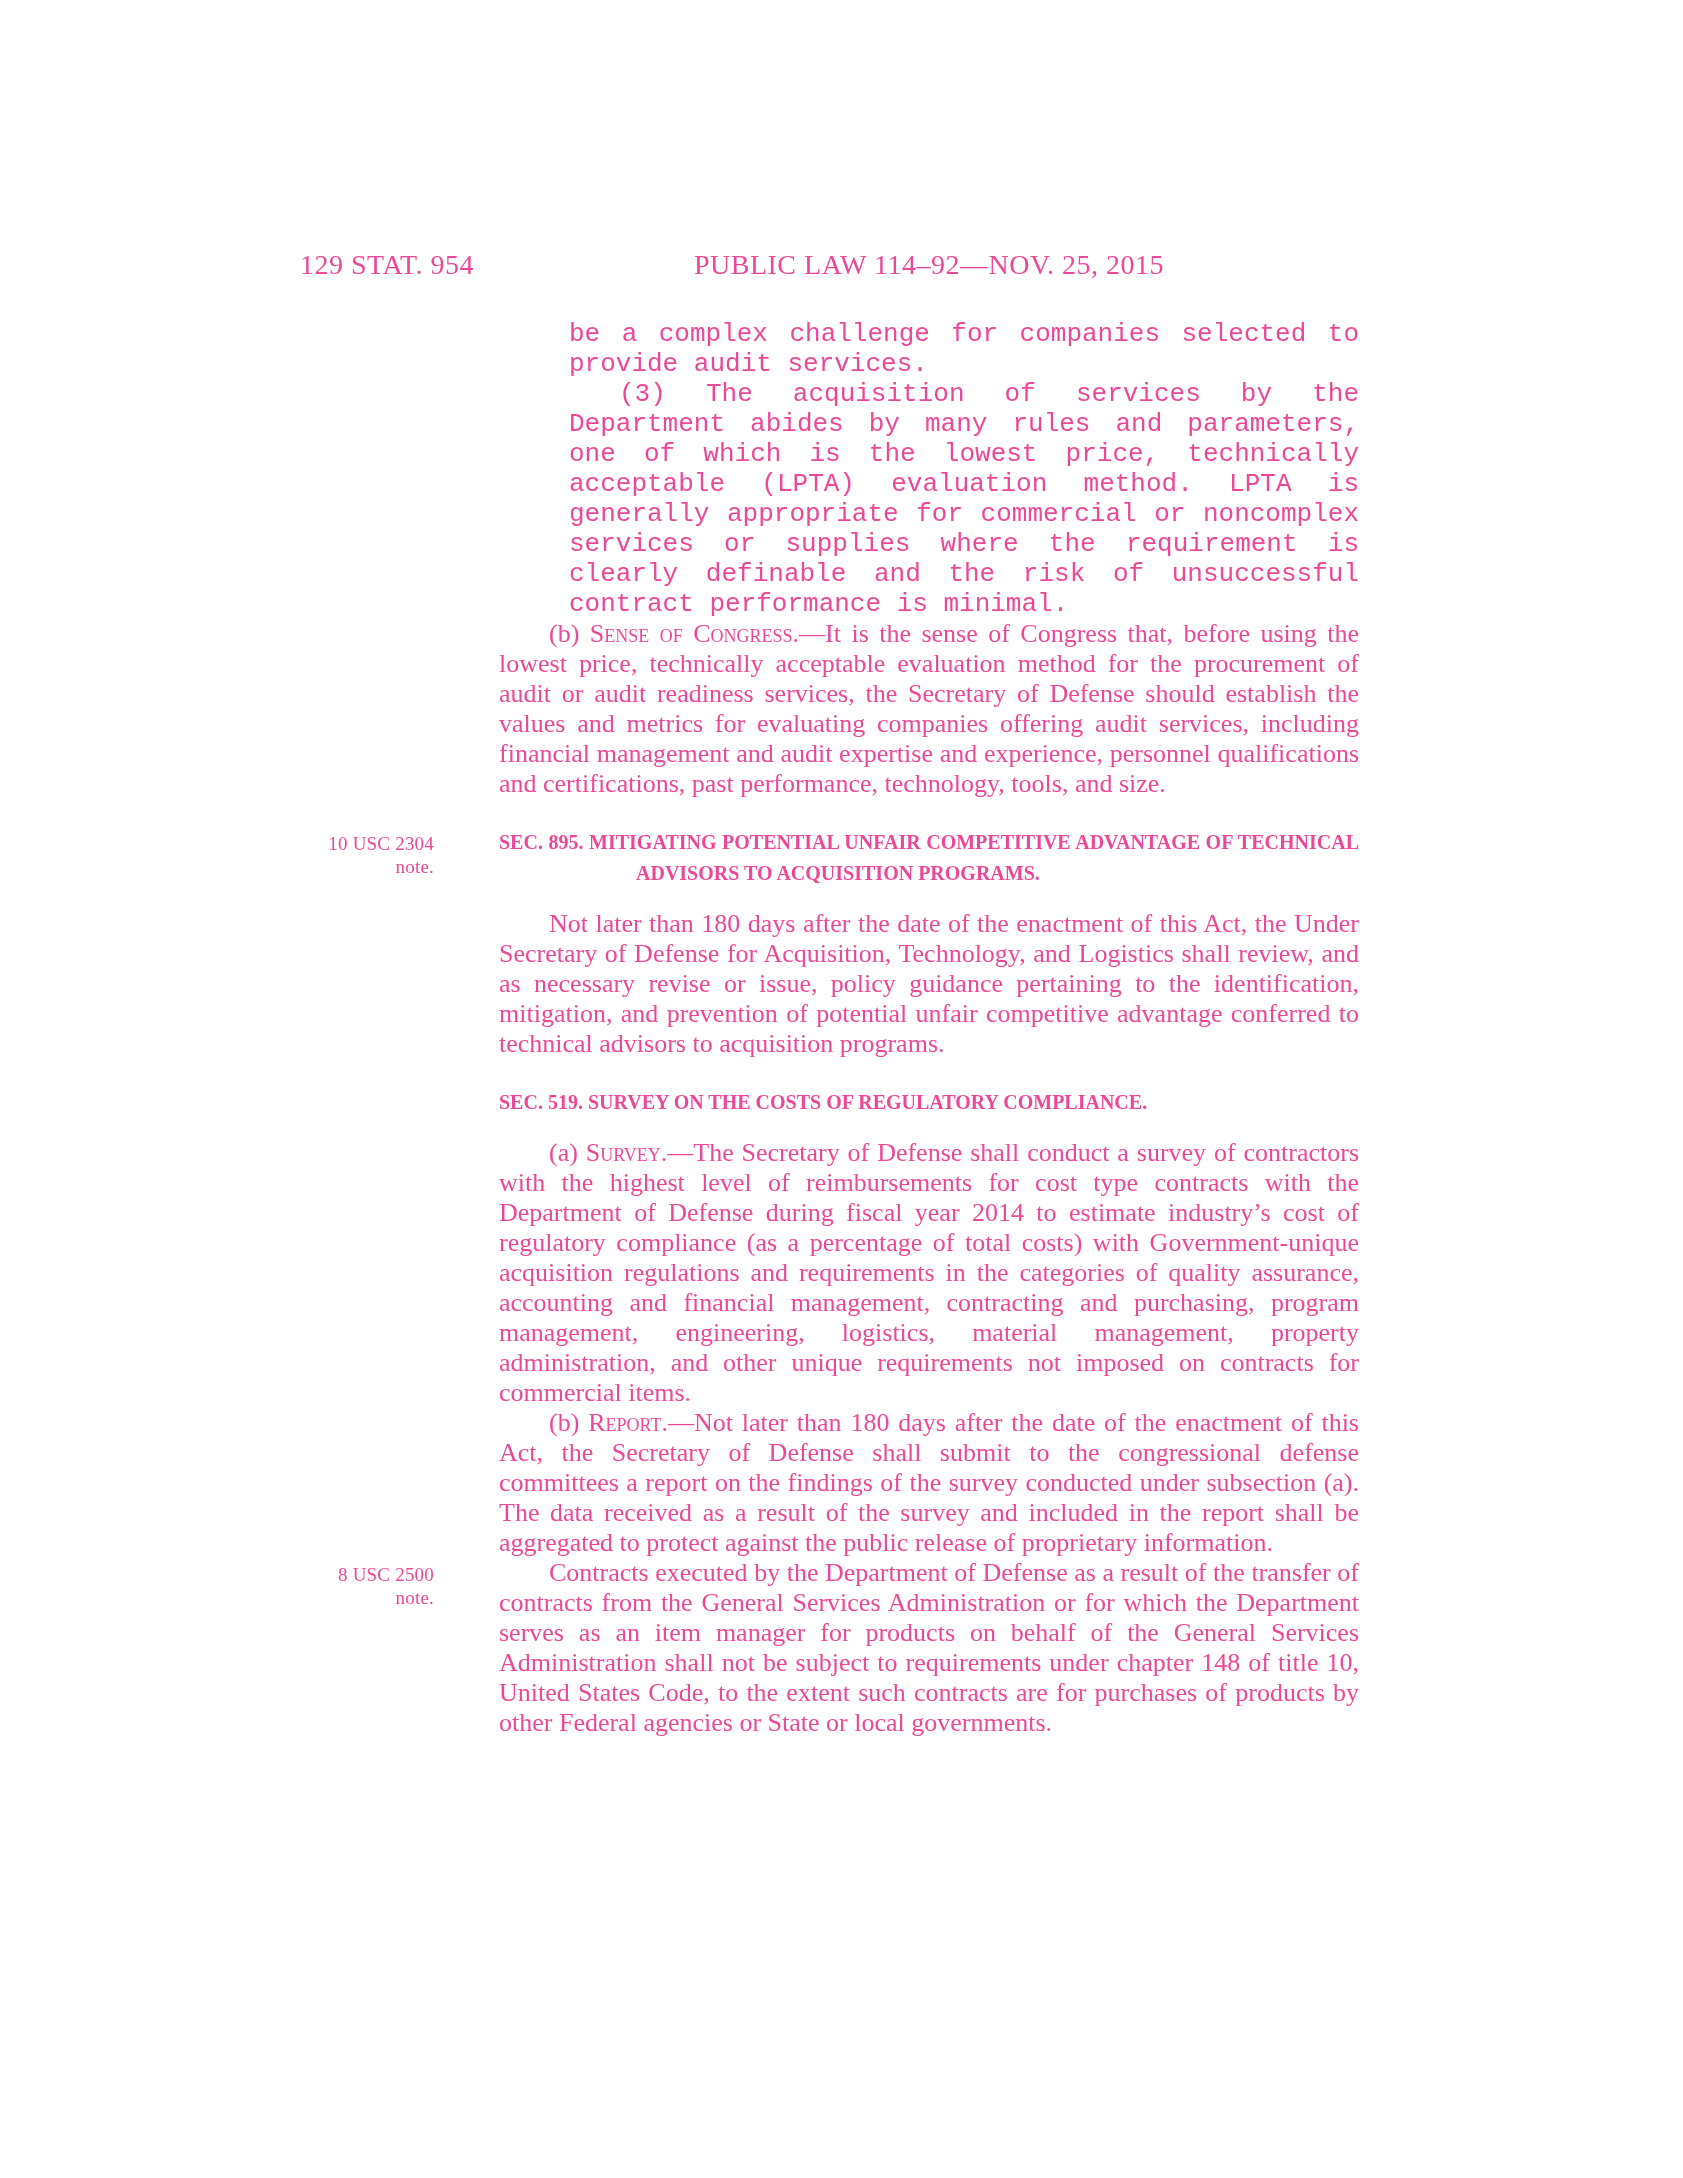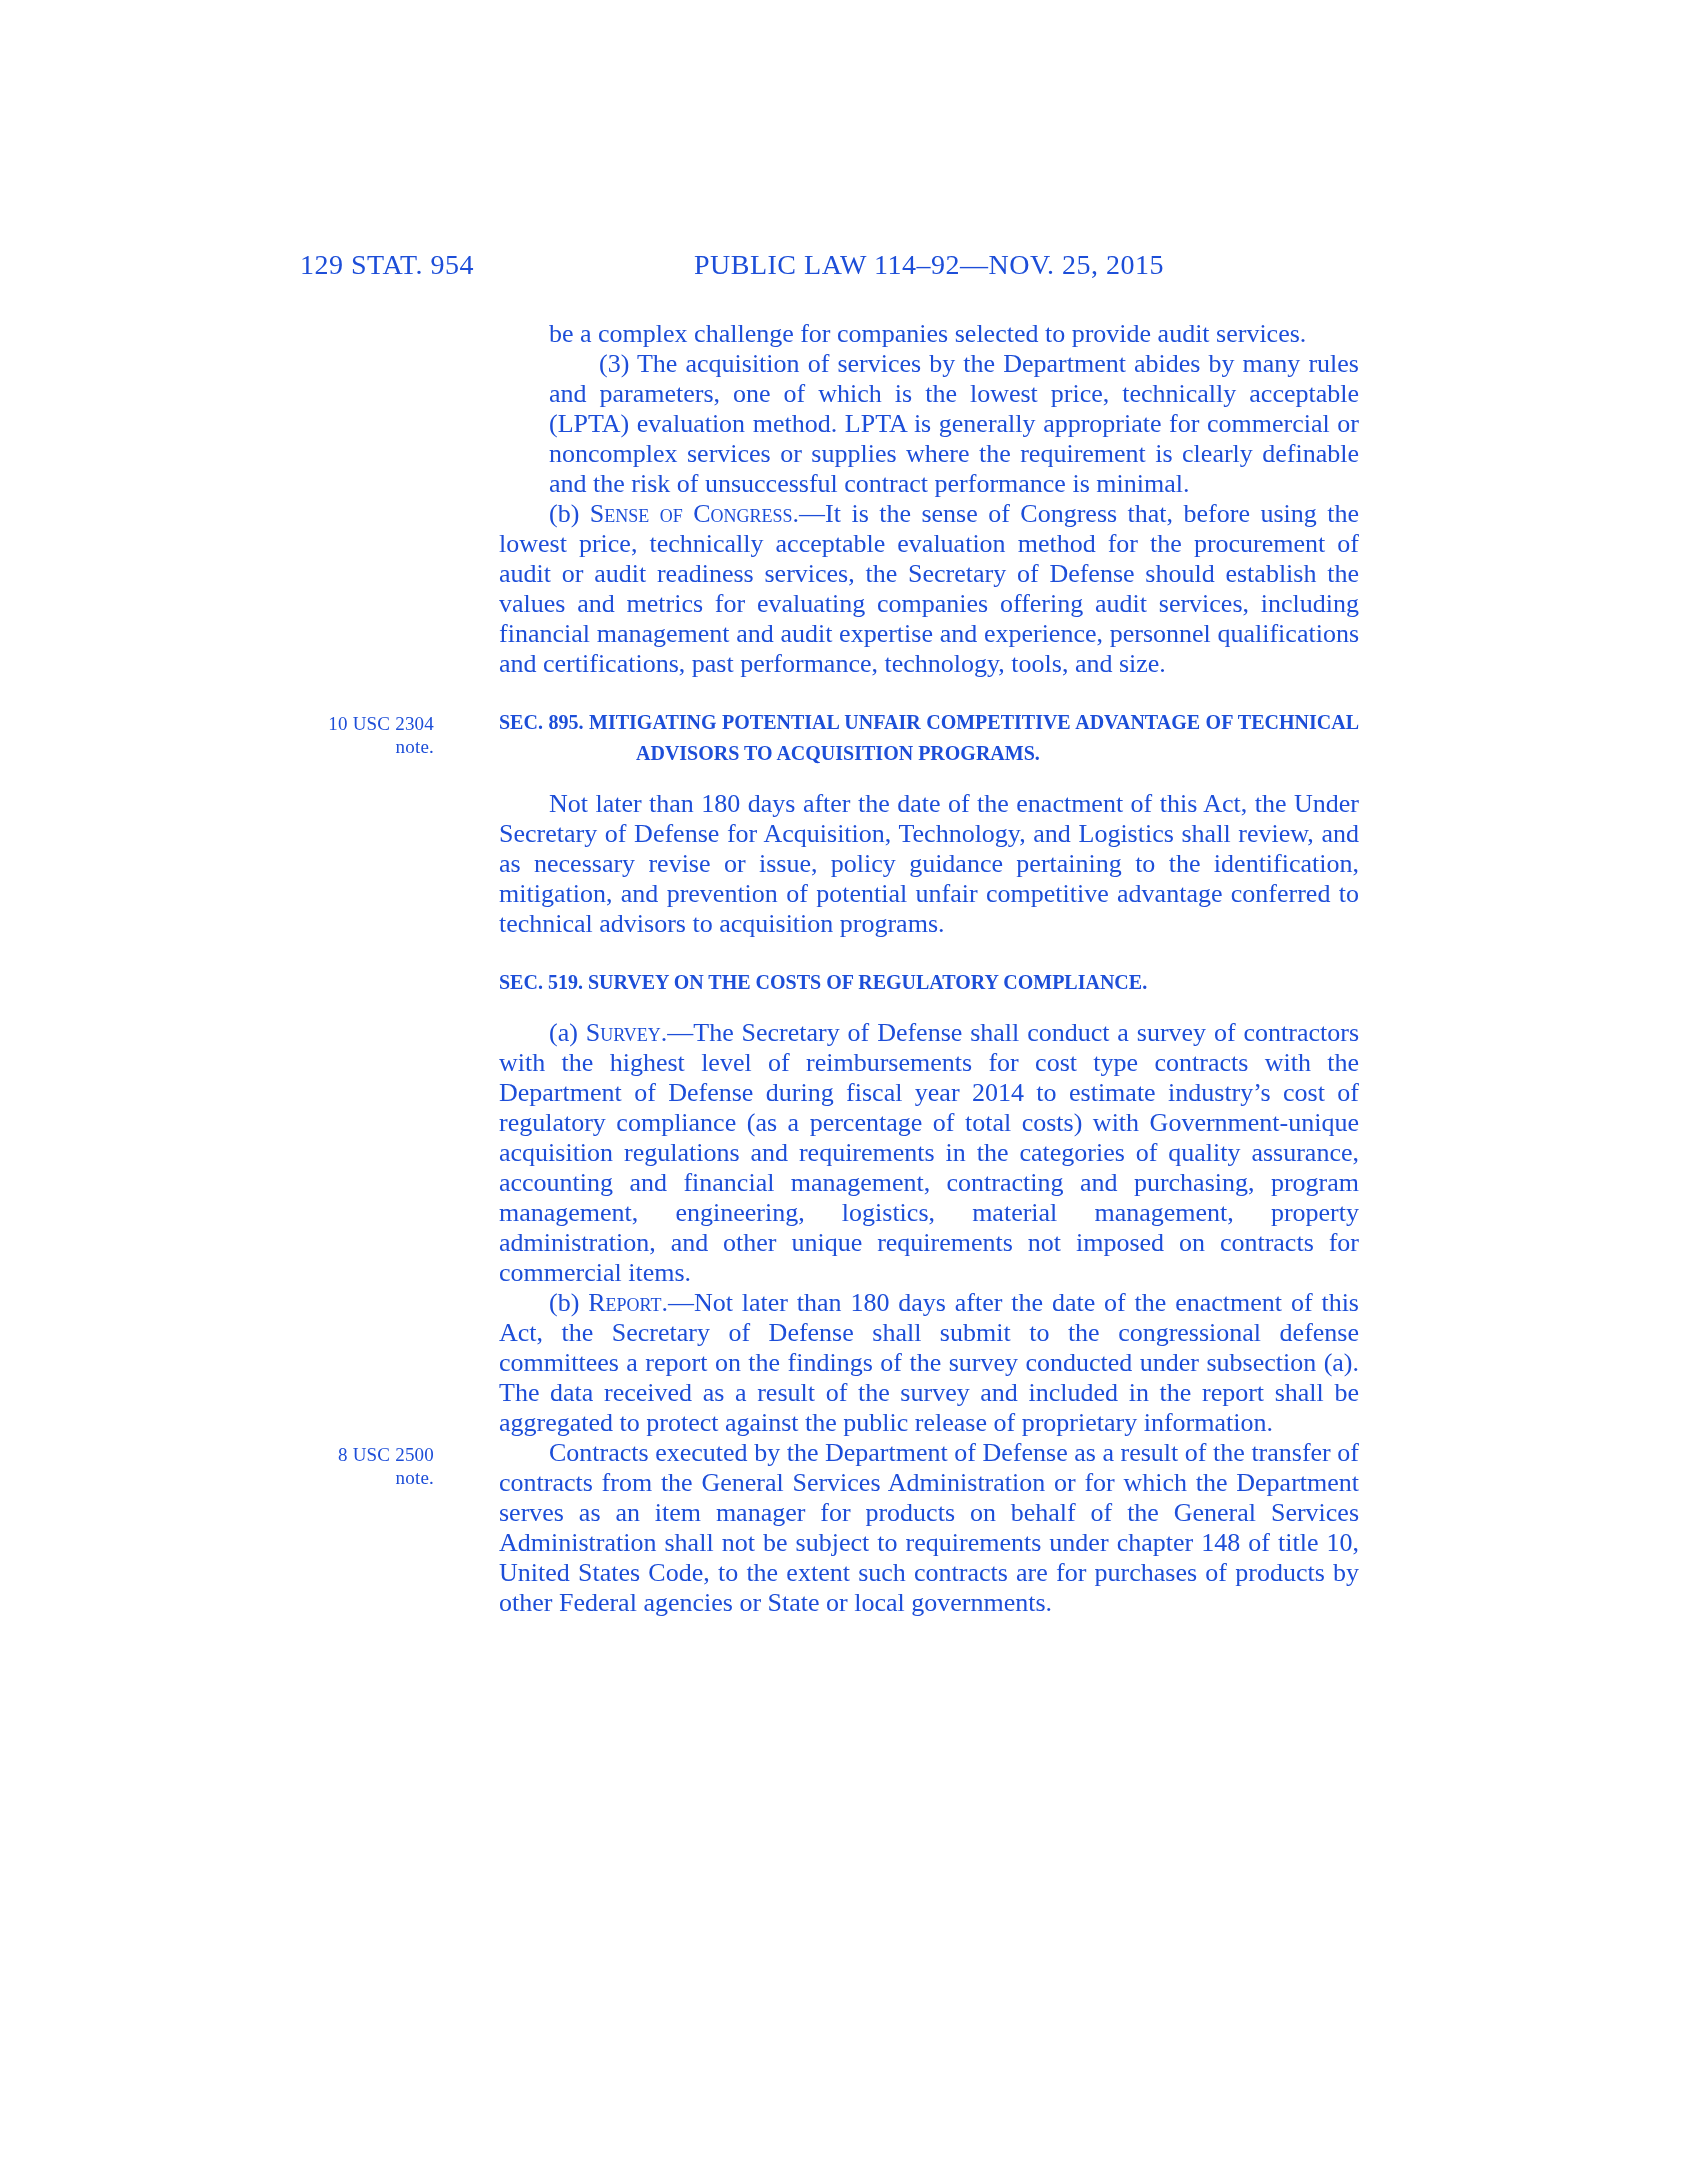--- a/index.html
+++ b/index.html
@@ -4,37 +4,37 @@
 <style>
   * { box-sizing: border-box; }
   html, body { margin: 0; padding: 0; background: #d9d9d9; }
   .page {
     position: relative;
     width: 1683px;
     height: 2178px;
     margin: 0 auto;
     background: #ffffff;
     font-family: "Liberation Serif", "DejaVu Serif", serif;
-    color: #1d4ed8;
+    color: #ec4899;
   }
   .page-header { position: absolute; top: 249px; left: 0; width: 100%; height: 42px; }
   .stat-num {
     position: absolute; left: 300px; top: 0;
     font-size: 28px; letter-spacing: 0.5px; white-space: nowrap;
   }
   .law-title {
     position: absolute; left: 499px; top: 0; width: 860px;
     text-align: center; font-size: 28px; letter-spacing: 0.5px; white-space: nowrap;
   }
   .content {
     position: absolute; left: 499px; top: 319px; width: 860px;
     font-size: 26px; line-height: 30px; text-align: justify;
   }
   .para { margin: 0; }
-  .lvl2 { margin-left: 50px; }
+  .lvl2 { margin-left: 70px; font-family: Liberation Mono, monospace; }
   .indent { text-indent: 50px; }
   .noindent { text-indent: 0; }
   .sc { font-variant: small-caps; }
   .section { position: relative; }
   .sec-heading {
     font-size: 20px; line-height: 31px; font-weight: bold;
     margin: 28px 0 20px 0;
     padding-left: 137px; text-indent: -137px;
     text-align: justify;
   }

